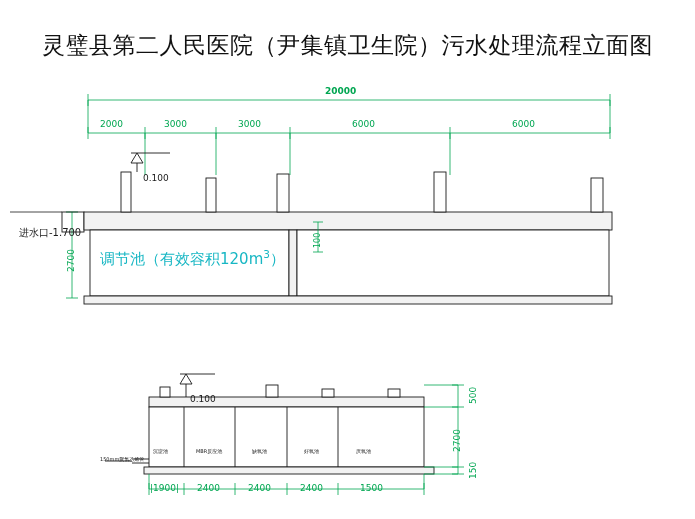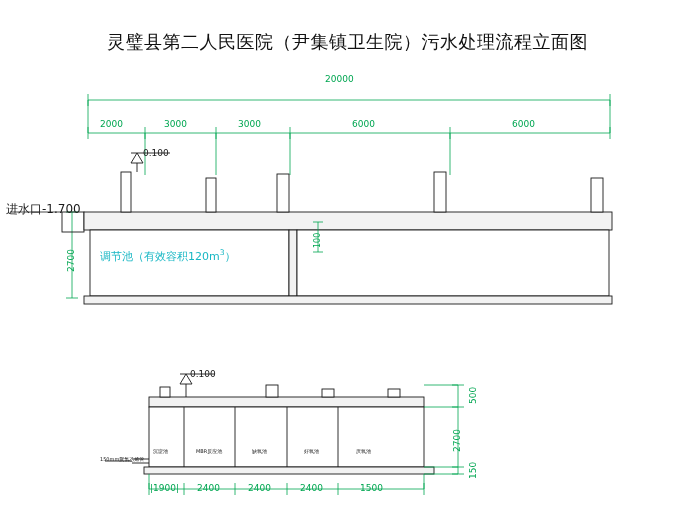--- a/index.html
+++ b/index.html
@@ -8,42 +8,42 @@
     background:#ffffff;
     font-family:"Liberation Sans","DejaVu Sans",sans-serif;
     position:relative;
     overflow:hidden;
   }
   .stage{position:absolute;left:0;top:0;width:695px;height:519px;}
   .title{
     position:absolute;
     left:0;top:30px;width:695px;
     text-align:center;
-    font-size:18px;
+    font-size:23px;
     color:#111;
     font-family:"DejaVu Sans","Liberation Sans",sans-serif;
     letter-spacing:0.5px;
     white-space:nowrap;
   }
   svg{position:absolute;left:0;top:0;}
   .lbl{
     position:absolute;
     font-size:9px;
     color:#00a651;
     white-space:nowrap;
     font-family:"DejaVu Sans","Liberation Sans",sans-serif;
   }
-  .lbl.black{color:#1a1a1a;}
+  .lbl.black{color:#1a1a1a;margin-top:25px;}
   .lbl.rot{
     transform:rotate(-90deg);
     transform-origin:left top;
   }
   .pooltxt{
     position:absolute;
-    font-size:11px;
+    font-size:15px;
     color:#18b7c4;
     white-space:nowrap;
     font-family:"DejaVu Sans","Liberation Sans",sans-serif;
   }
   .celltxt{
     position:absolute;
     font-size:5px;
     color:#1a1a1a;
     white-space:nowrap;
     font-family:"DejaVu Sans","Liberation Sans",sans-serif;
@@ -171,30 +171,30 @@
       <line x1="452" y1="407" x2="464" y2="407"></line>
       <line x1="452" y1="467" x2="464" y2="467"></line>
       <line x1="452" y1="474" x2="464" y2="474"></line>
       <line x1="424" y1="385" x2="458" y2="385"></line>
       <line x1="424" y1="407" x2="458" y2="407"></line>
       <line x1="424" y1="467" x2="458" y2="467"></line>
       <line x1="424" y1="474" x2="458" y2="474"></line>
     </g>
   </svg>
 
-  <div class="lbl" style="left:325px;top:74px;">20000</div>
+  <div class="lbl" style="left:325px;top:86px;font-weight:bold;">20000</div>
 
   <div class="lbl" style="left:100px;top:119px;text-align:right;">2000</div>
   <div class="lbl" style="left:164px;top:119px;">3000</div>
   <div class="lbl" style="left:238px;top:119px;">3000</div>
   <div class="lbl" style="left:352px;top:119px;">6000</div>
   <div class="lbl" style="left:512px;top:119px;">6000</div>
 
   <div class="lbl black" style="left:143px;top:148px;">0.100</div>
-  <div class="lbl black" style="left:6px;top:201px;font-size:12px;">进水口-1.700</div>
+  <div class="lbl black" style="left:19px;top:201px;font-size:10px;">进水口-1.700</div>
 
   <div class="lbl rot" style="left:66px;top:272px;">2700</div>
   <div class="lbl rot" style="left:313px;top:248px;font-size:8px;">100</div>
 
   <div class="pooltxt" style="left:100px;top:248px;"><span>调节池（有效容积120m</span><sup>3</sup><span>）</span></div>
 
   <div class="lbl black" style="left:190px;top:369px;">0.100</div>
   <div class="celltxt" style="left:100px;top:456px;font-size:5px;">150mm聚氯乙烯管</div>
 
   <div class="celltxt" style="left:153px;top:448px;">沉淀池</div>

